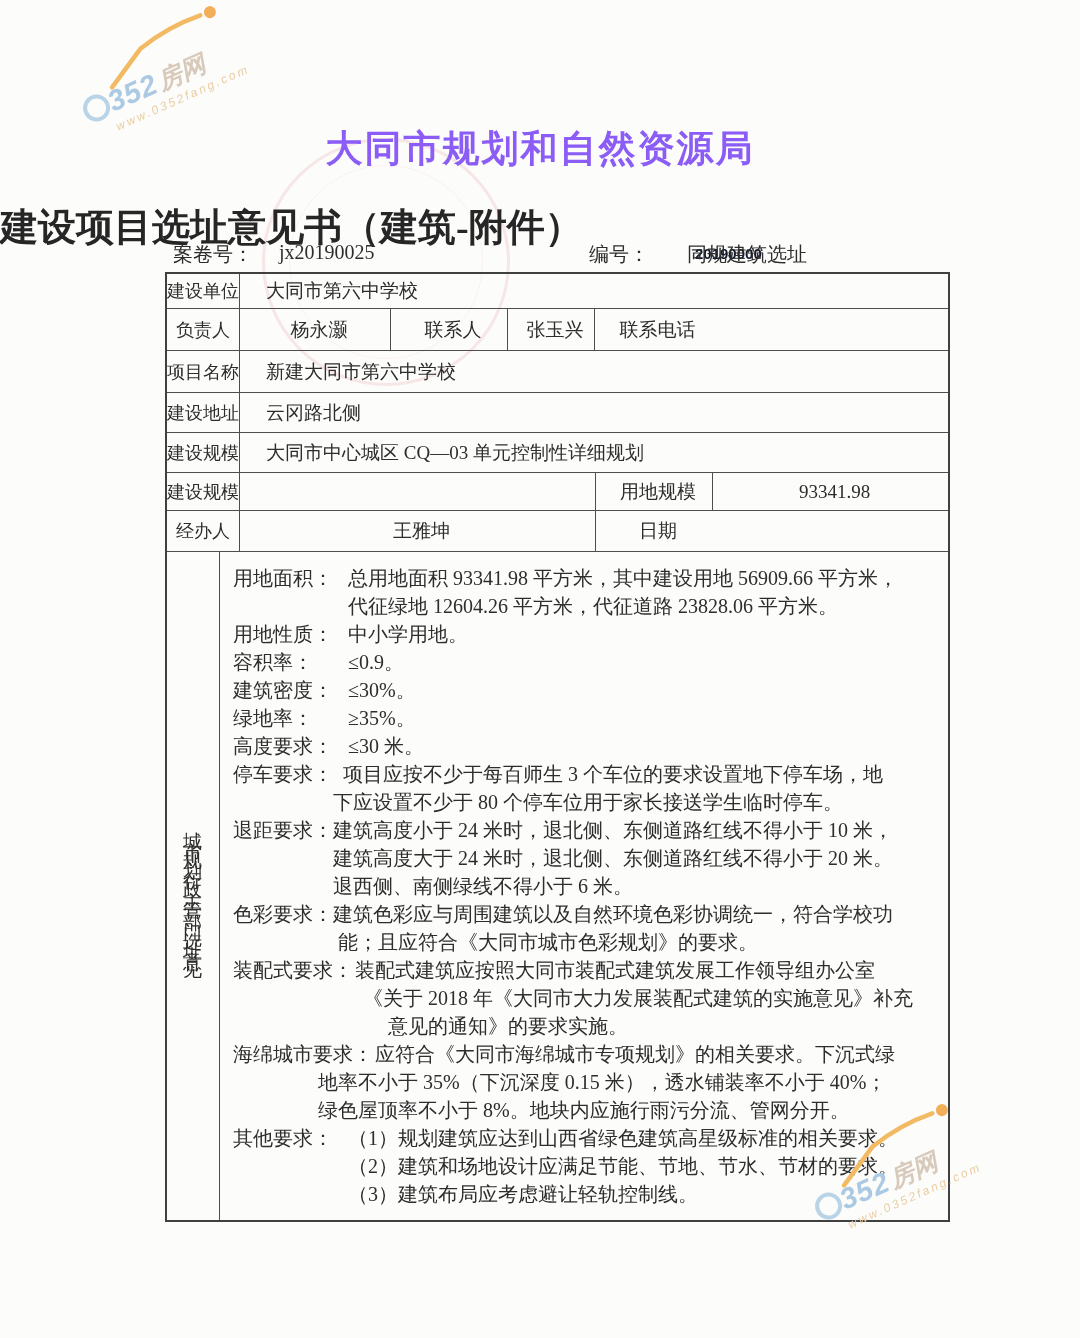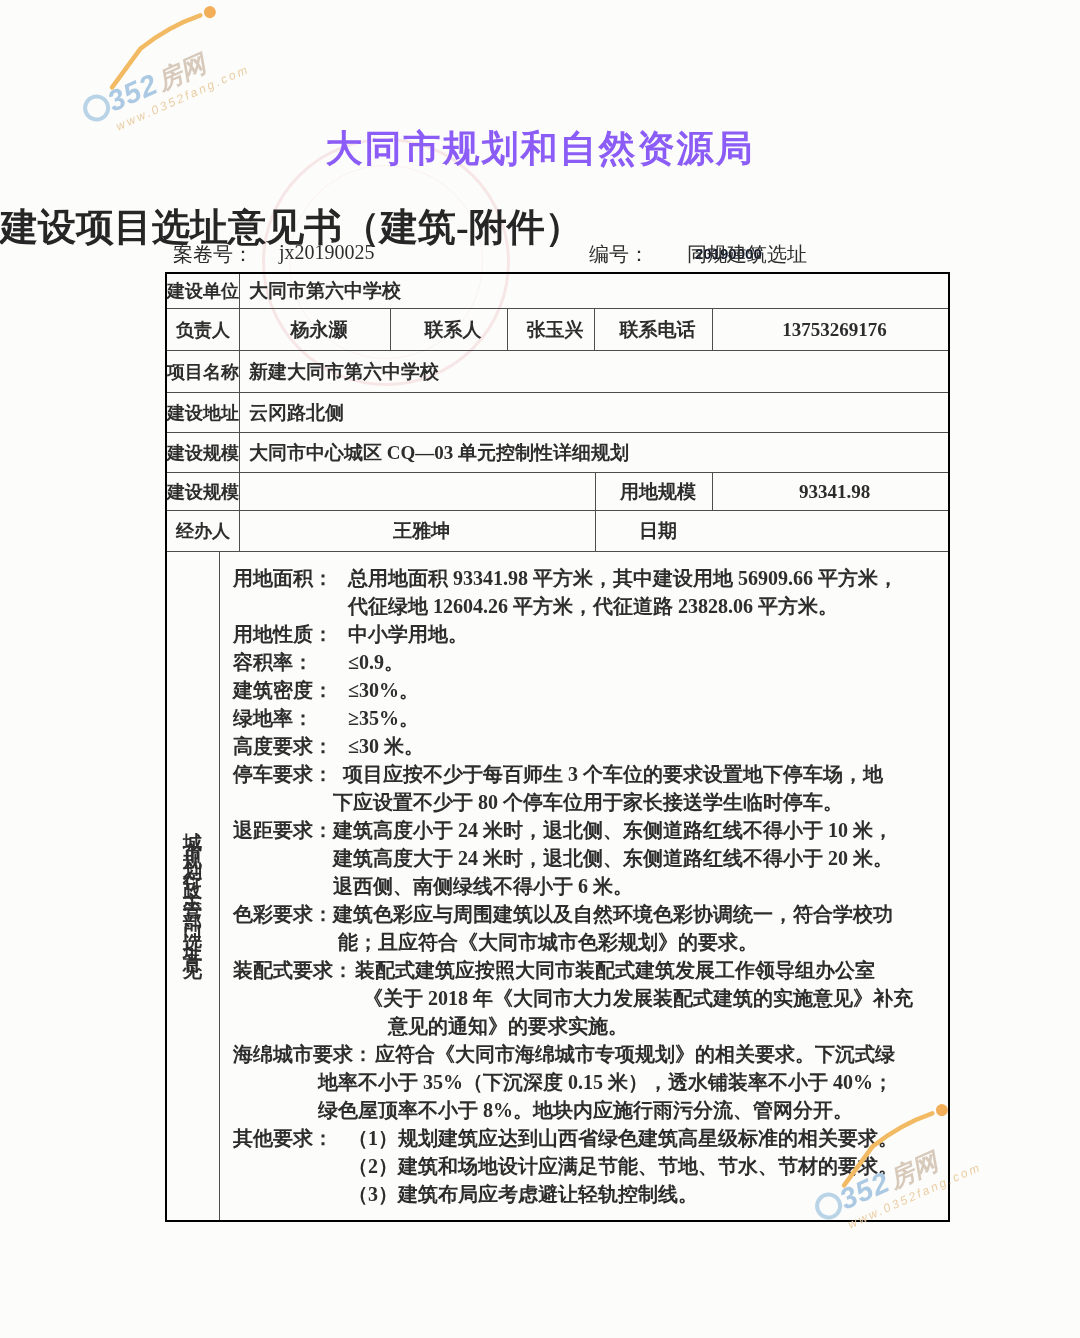--- a/index.html
+++ b/index.html
@@ -23,28 +23,28 @@
             font-weight:bold;font-size:15px;margin-left:8px;color:#0f172a;}
 
   
   .stamp{position:absolute;left:262px;top:138px;width:242px;height:242px;border-radius:50%;
          border:3px solid rgba(214,116,116,0.15);}
   .stamp-inner{position:absolute;left:24px;top:24px;right:24px;bottom:24px;border-radius:50%;
          border:1px solid rgba(214,116,116,0.08);}
 
   
   .doc-table{position:absolute;left:165px;top:272px;width:785px;height:950px;
-             border:2px solid #000000;box-sizing:border-box;font-size:19px;font-weight:bold;}
+             border:2px solid #404040;box-sizing:border-box;font-size:19px;}
   .trow{display:flex;box-sizing:border-box;border-top:1.5px solid #4d4d4d;}
   .trow.first{border-top:none;}
   .tcell{box-sizing:border-box;border-left:1.5px solid #4d4d4d;display:flex;
          align-items:center;overflow:hidden;white-space:nowrap;}
   .tcell.fc{border-left:none;}
   .lab{flex:0 0 72px;justify-content:center;font-size:18px;}
-  .val{padding-left:9px;}
+  .val{padding-left:26px;}
   .ctr{justify-content:center;padding-left:8px;}
   .grow{flex:1 1 auto;}
   .w151{flex:0 0 151px;} .w117{flex:0 0 117px;text-align:center;} .w87{flex:0 0 87px;}
   .w118{flex:0 0 118px;} .w356{flex:0 0 356px;}
   .h34{height:34px;} .h42{height:42px;} .h40{height:40px;}
   .h38{height:38px;} .h41{height:41px;} .hbig{height:669px;}
 
   
   .side-cell{flex:0 0 52px;justify-content:center;align-items:center;}
   .side-text{writing-mode:vertical-rl;text-orientation:upright;font-size:19px;
@@ -96,21 +96,20 @@
       <div class="tcell fc lab">建设单位</div>
       <div class="tcell val grow">大同市第六中学校</div>
     </div>
 
     <div class="trow h42">
       <div class="tcell fc lab">负责人</div>
       <div class="tcell ctr w151">杨永灏</div>
       <div class="tcell ctr w117">联系人</div>
       <div class="tcell ctr w87">张玉兴</div>
       <div class="tcell ctr w118">联系电话</div>
-      <div class="tcell ctr grow">13753269176</div>
     </div>
 
     <div class="trow h42">
       <div class="tcell fc lab">项目名称</div>
       <div class="tcell val grow">新建大同市第六中学校</div>
     </div>
 
     <div class="trow h40">
       <div class="tcell fc lab">建设地址</div>
       <div class="tcell val grow">云冈路北侧</div>

